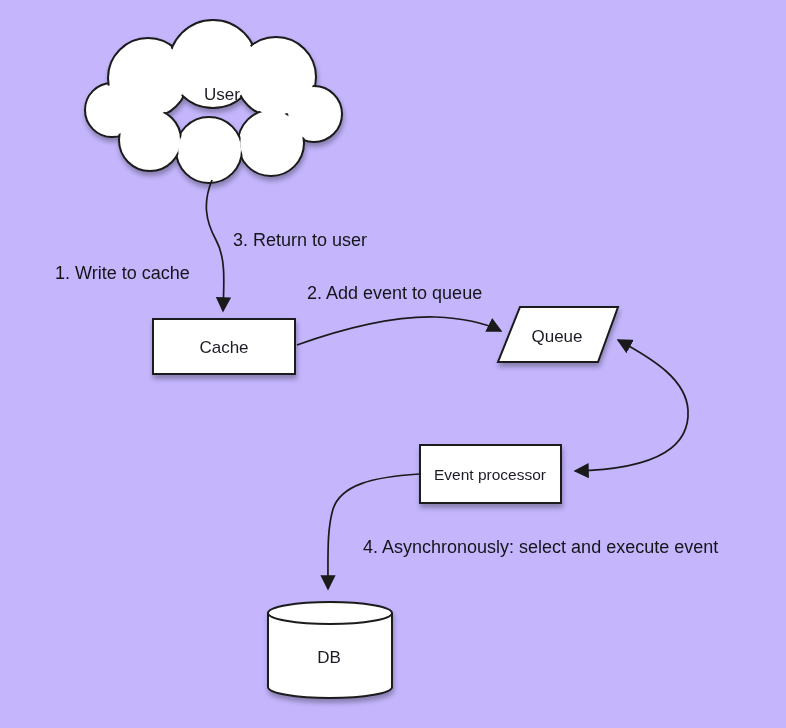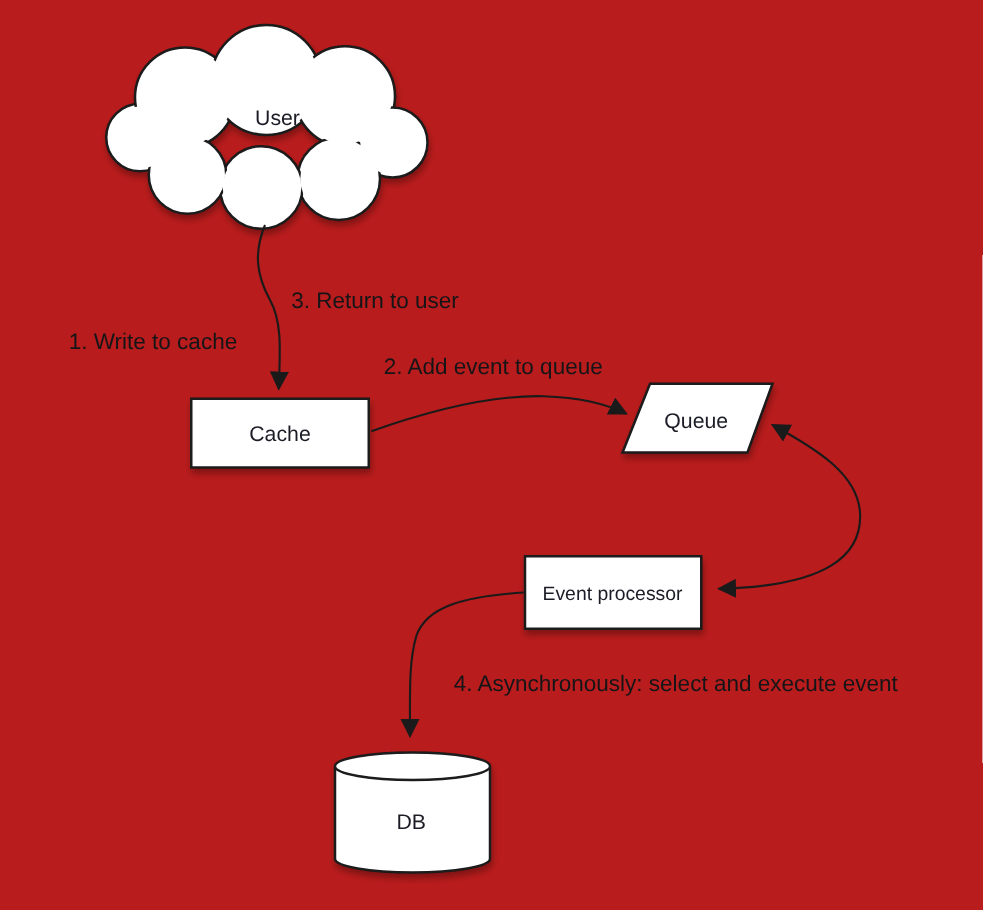--- a/index.html
+++ b/index.html
@@ -4,21 +4,21 @@
 <style>
   html, body {
     margin: 0;
     padding: 0;
     background: #ffffff;
   }
   .canvas {
     position: relative;
     width: 786px;
     height: 728px;
-    background: #b91c1c;
+    background: #c4b5fd;
     overflow: hidden;
     font-family: "Liberation Sans", sans-serif;
   }
   svg { display: block; }
   .shape {
     fill: #ffffff;
     stroke: #1a1a1a;
     stroke-width: 2;
   }
   .cover {

